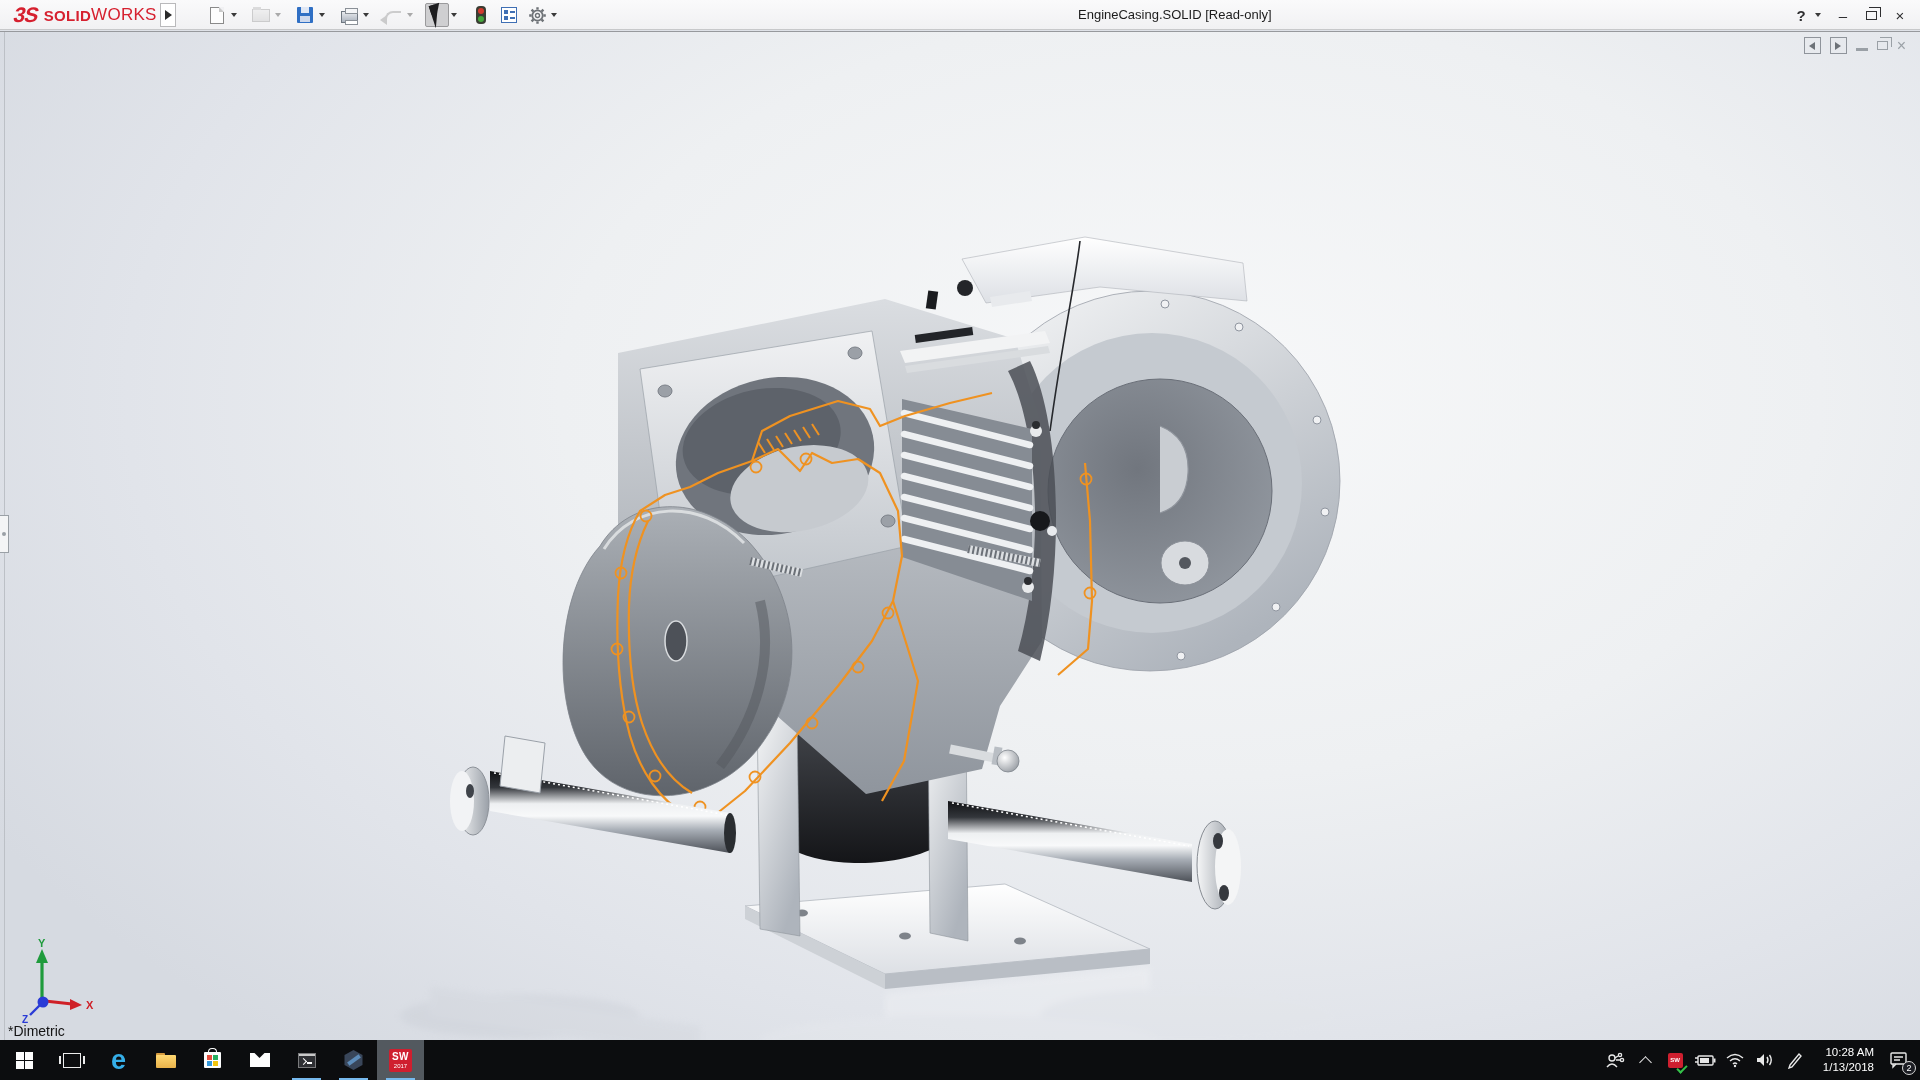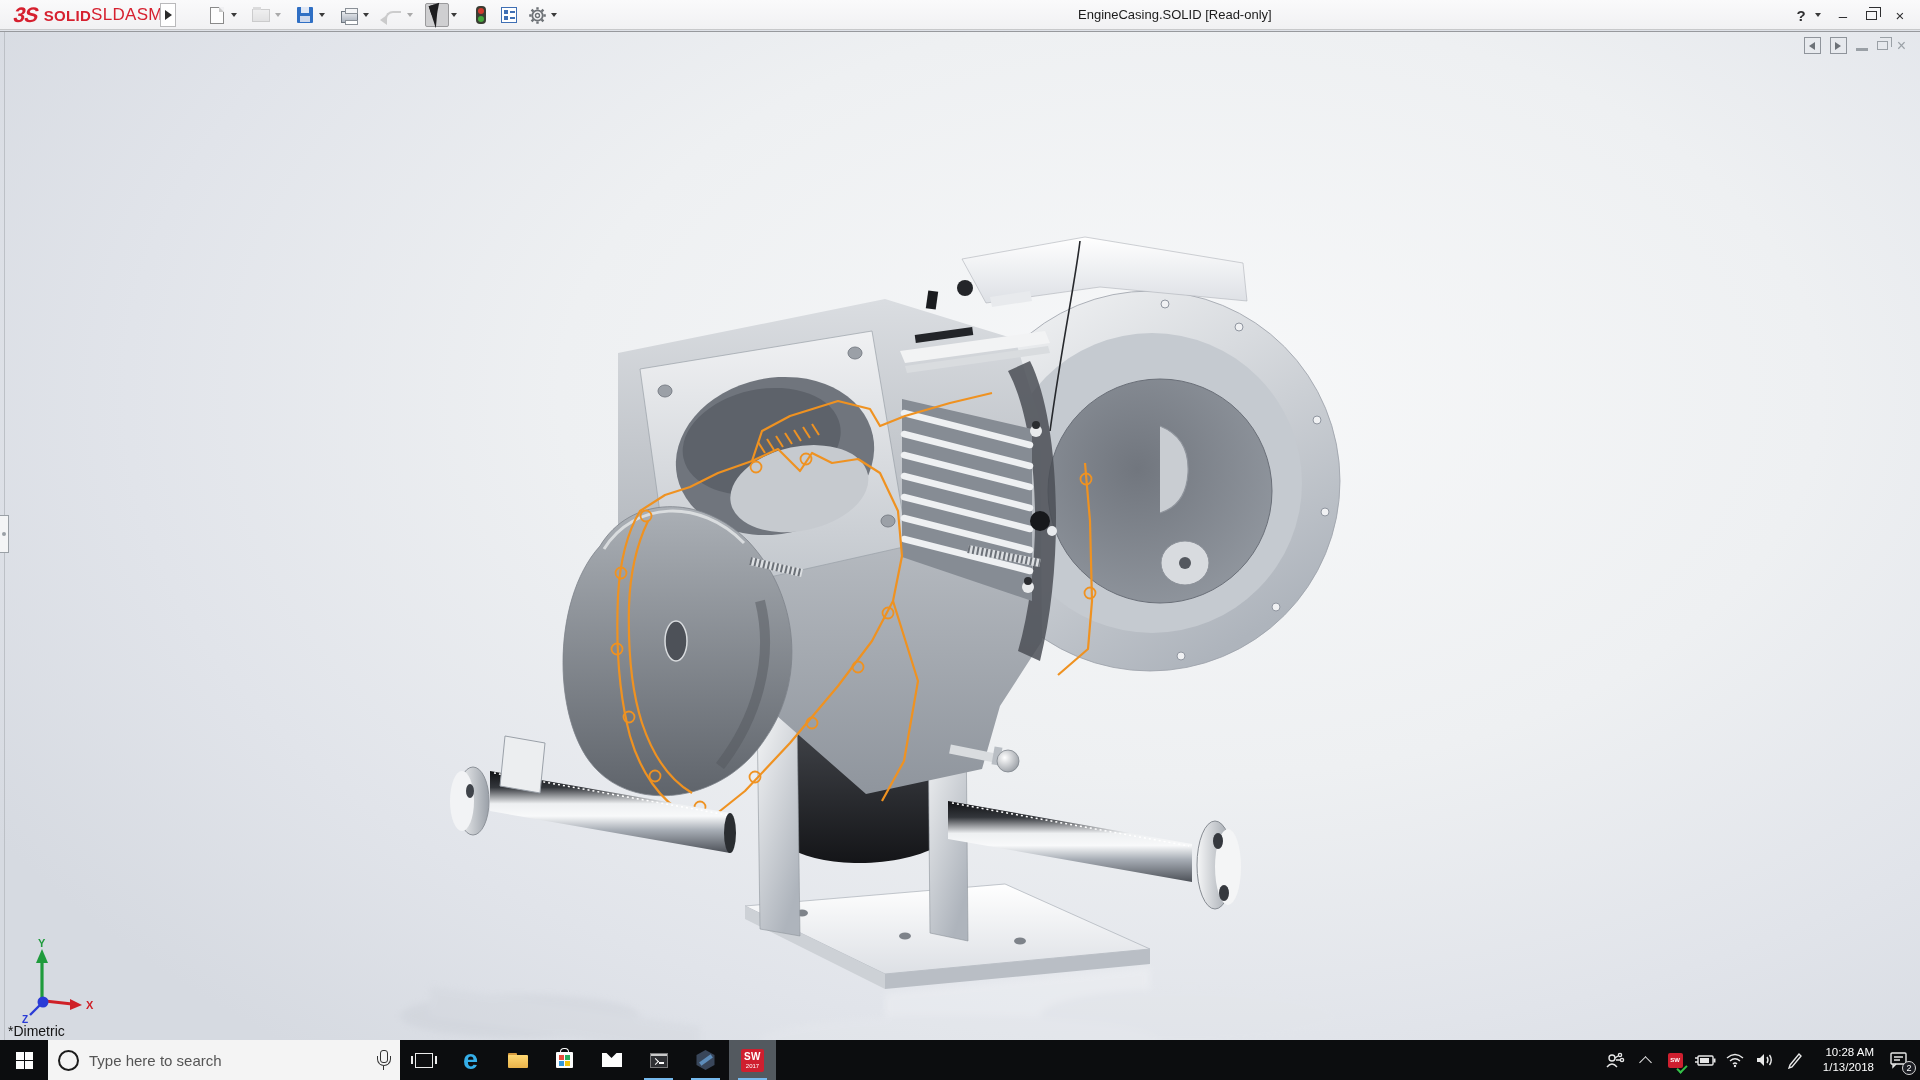--- a/index.html
+++ b/index.html
@@ -152,21 +152,21 @@
   .ic-list::after { content:''; position:absolute; left:8px; top:3px; width:5px; height:1.5px; background:#3f6fb4;
     box-shadow:0 6px 0 #3f6fb4; }
 </style>
 </head>
 <body>
 
 <div class="titlebar">
   <div class="brand">
     <span class="ds-mark">3S</span>
     <span class="brand-bold">SOLID</span>
-      <span class="brand-light">SLDASM</span>
+      <span class="brand-light">WORKS</span>
   </div>
   <div class="flyout-btn">
       <span class="tri-right"></span>
     </div>
 
   <div class="qat">
     <span class="qat-item">
       <span class="qat-btn">
           <span class="ic-new"></span>
         </span>
@@ -486,27 +486,20 @@
 <div class="taskbar">
   <div class="start-btn">
     <div class="win-logo">
         <span></span>
         <span></span>
         <span></span>
         <span></span>
       </div>
   </div>
 
-  <div class="searchbox">
-    <span class="cortana-ring"></span>
-    <span class="search-text">Type here to search</span>
-    <span class="mic">
-        <i></i>
-      </span>
-  </div>
 
   <div class="tb-apps">
     <div class="tb-app">
         <span class="taskview"></span>
       </div>
     <div class="tb-app">
         <span class="edge-e">e</span>
       </div>
     <div class="tb-app">
         <span class="folder"></span>

